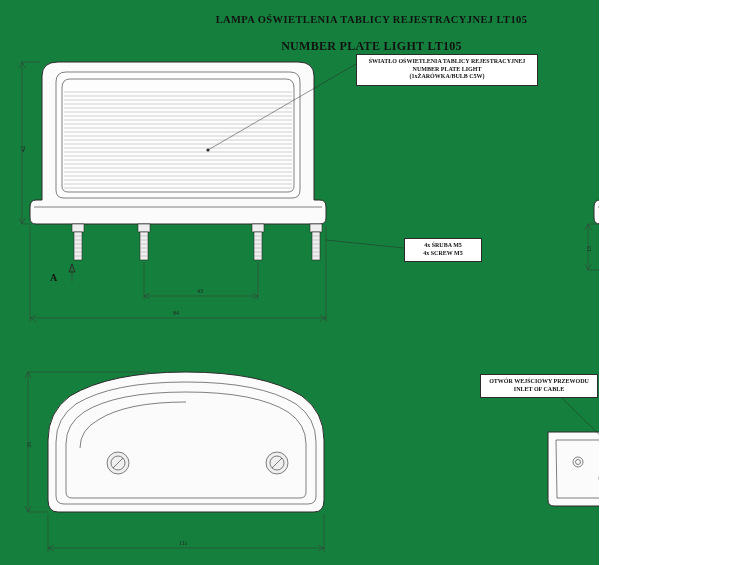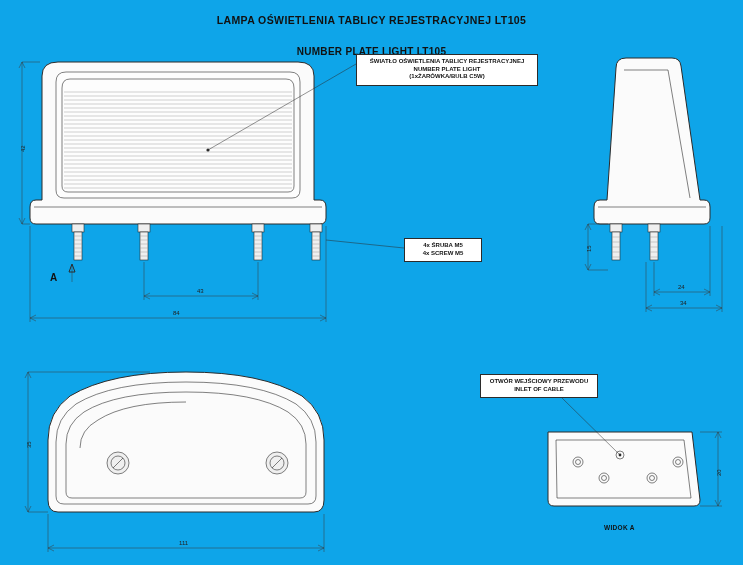--- a/index.html
+++ b/index.html
@@ -6,44 +6,45 @@
     margin: 0;
     padding: 0;
     background: #ffffff;
   }
   body {
     font-family: "Liberation Sans", sans-serif;
     color: #1a1a1a;
   }
   #sheet {
     position: relative;
-    width: 743px;
+    width: 599px;
     height: 565px;
     overflow: hidden;
-    background: #0ea5e9;
+    background: #15803d;
+    font-family: Liberation Serif, serif;
   }
   .title-block {
     position: absolute;
     left: 0;
     top: 14px;
     width: 743px;
     text-align: center;
   }
   .title-main {
     font-size: 10.5px;
     font-weight: bold;
     letter-spacing: 0.4px;
     color: #111;
   }
   .title-sub {
-    font-size: 10px;
+    font-size: 12px;
     font-weight: bold;
     letter-spacing: 0.3px;
     color: #111;
-    margin-top: 20px;
+    margin-top: 14px;
   }
   .callout-box {
     position: absolute;
     border: 1px solid #2b2b2b;
     background: #ffffff;
     text-align: center;
     padding: 3px 5px 4px 5px;
     line-height: 1.25;
     font-size: 6px;
     font-weight: bold;

